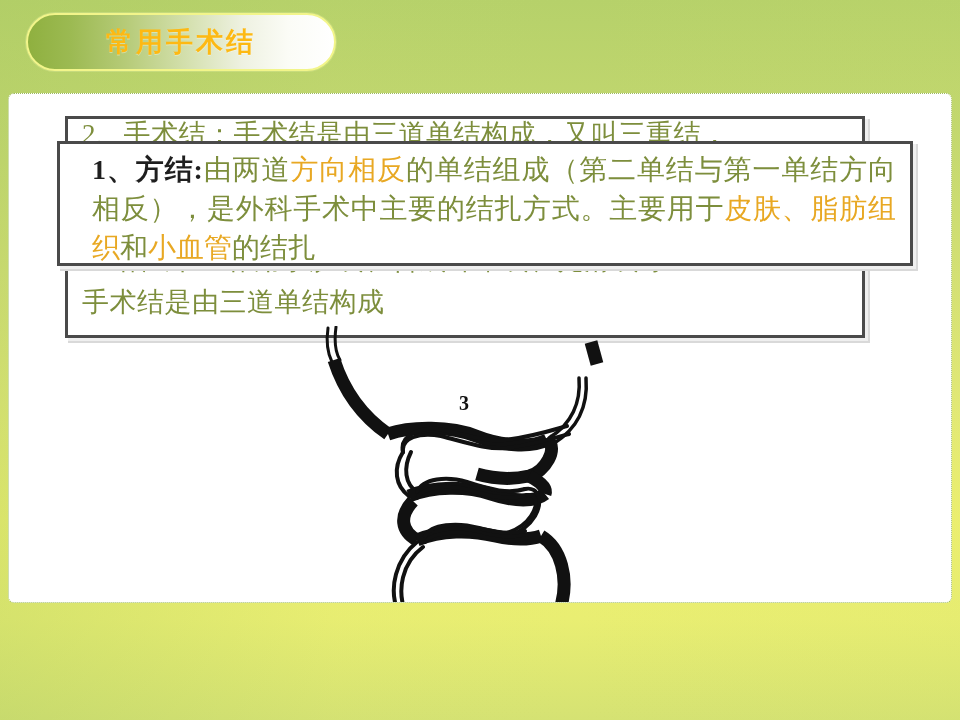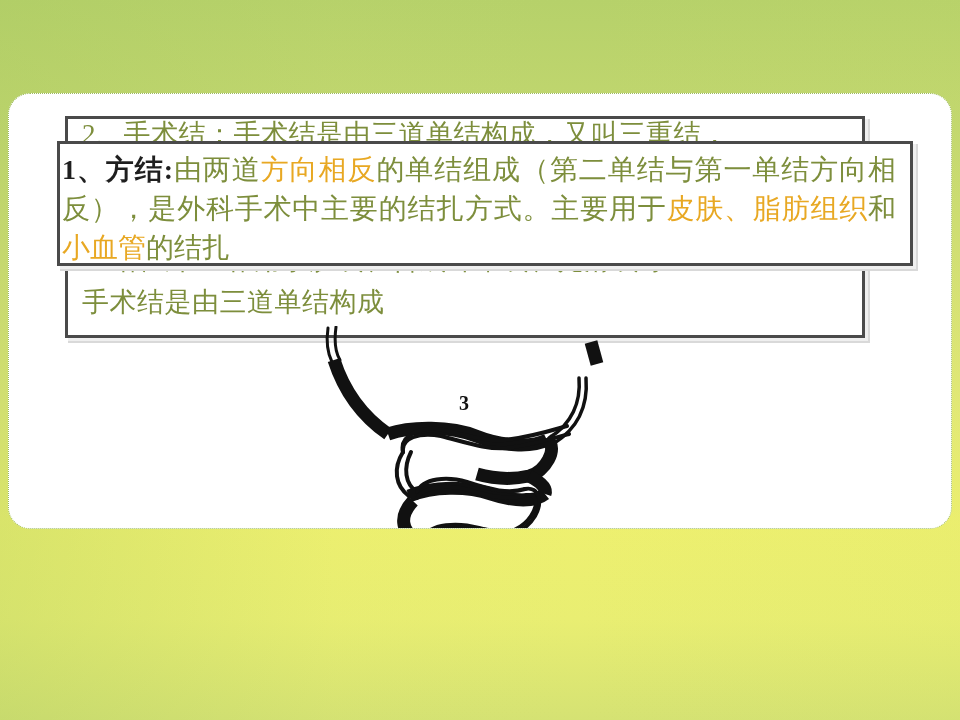--- a/index.html
+++ b/index.html
@@ -74,23 +74,23 @@
     white-space: nowrap;
     text-shadow: 0 1px 0 rgba(255,255,255,0.35);
   }
 
   
   #content-panel {
     position: absolute;
     left: 8px;
     top: 93px;
     width: 944px;
-    height: 436px;
+    height: 510px;
     background: #ffffff;
-    border-radius: 22px;
+    border-radius: 6px;
     border: 1px dotted #9dbb5e;
     box-sizing: border-box;
     overflow: hidden;
   }
 
   
   .textframe {
     position: absolute;
     background: #ffffff;
     border: 3px solid #4a4a4a;
@@ -122,21 +122,21 @@
   #back-line-4 { top: 120px; }
   #back-line-5 { top: 162px; }
 
   
   #front-frame {
     left: 48px;
     top: 47px;
     width: 856px;
     height: 125px;
     z-index: 3;
-    padding: 6px 14px 0 2px;
+    padding: 6px 14px 0 32px;
   }
   #front-body {
     font-size: 28px;
     line-height: 39px;
     color: #7d8e3c;
     letter-spacing: 0px;
     text-align: justify;
   }
   .lead {
     color: #1f1f1f;
@@ -163,20 +163,23 @@
     font-size: 20px;
     font-weight: bold;
     color: #111111;
   }
 </style>
 </head>
 <body>
 
 <div id="slide">
 
+  <div id="title-pill">
+    <span id="title-text">常用手术结</span>
+  </div>
 
   <div id="content-panel">
 
     <div id="back-frame" class="textframe">
       <div id="back-line-1" class="btext">2、手术结：手术结是由三道单结构成，又叫三重结，</div>
       <div id="back-line-2" class="btext">第一道与第二道方向相反，第三道与第二道方向相反，</div>
       <div id="back-line-3" class="btext">此结牢固可靠，不易滑脱，常用于大血管及张力较大的</div>
       <div id="back-line-4" class="btext">重结、外重结    用于肠线、合成纤维线、光滑线等</div>
       <div id="back-line-5" class="btext">手术结是由三道单结构成</div>
     </div>

